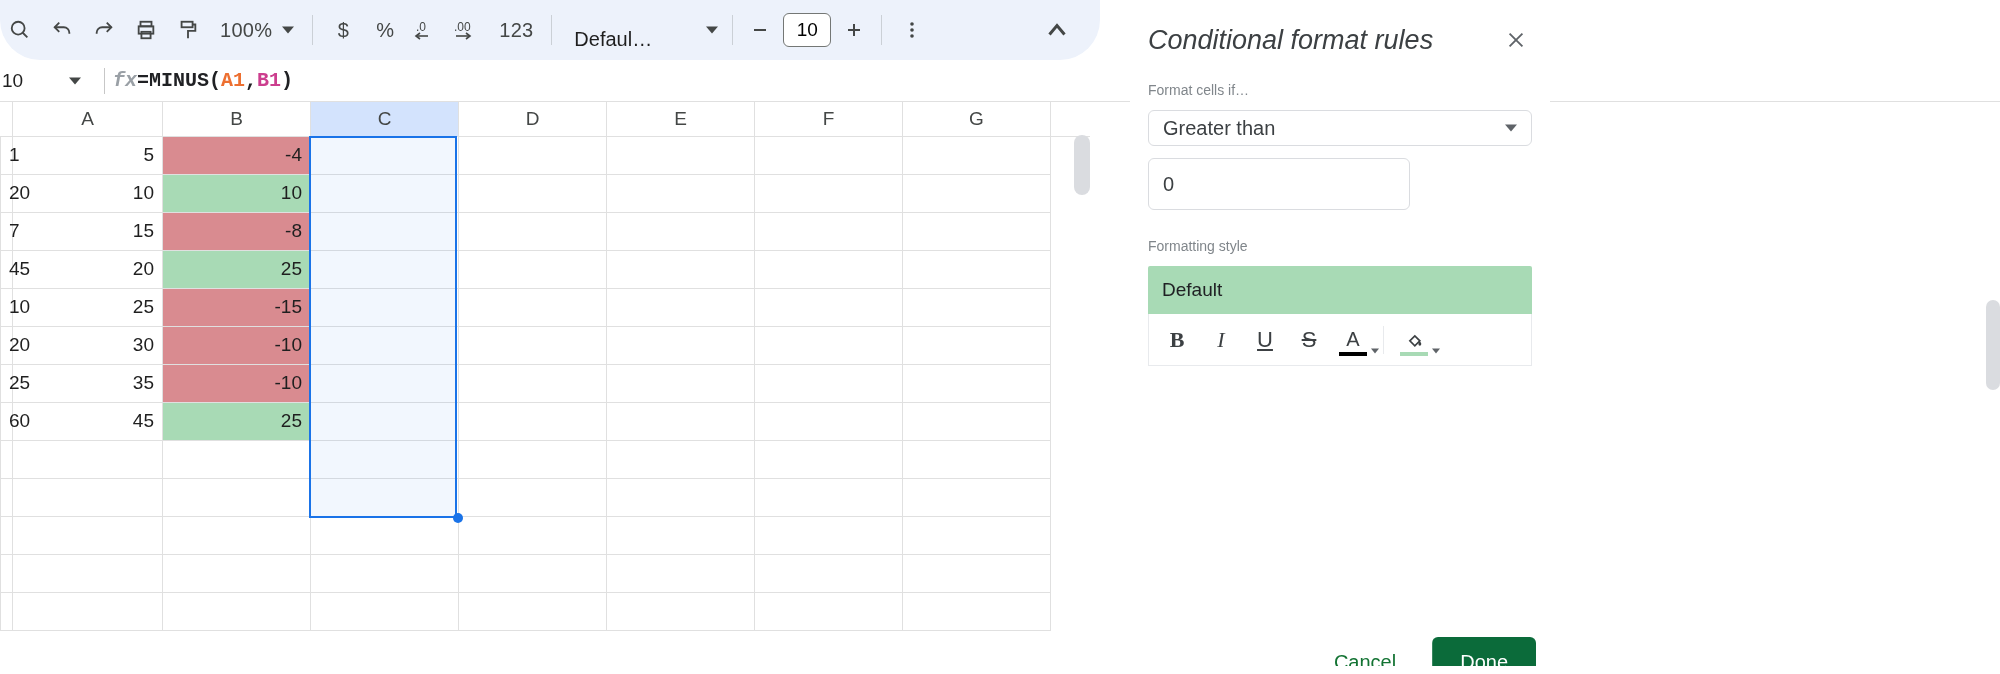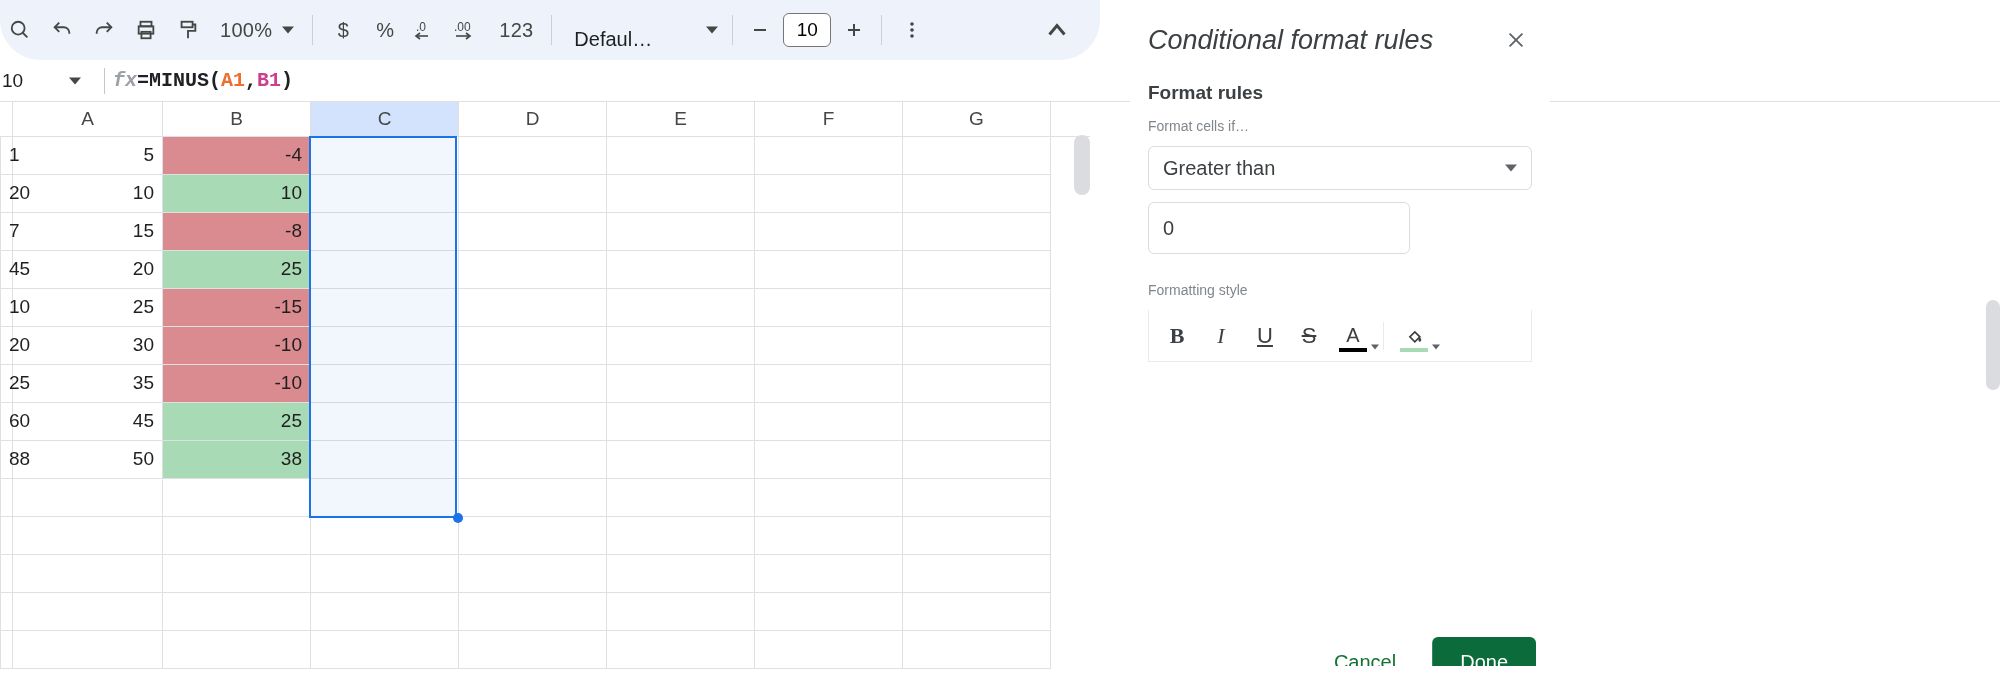--- a/index.html
+++ b/index.html
@@ -160,21 +160,21 @@
   .sp-header{
     display:flex; align-items:center; justify-content:space-between;
     padding: 0 6px 26px 6px;
     font-style: italic;
   }
   .sp-title{ font-size:27px; color:#3c4043; }
   .sp-close{ width:32px;height:32px;display:flex;align-items:center;justify-content:center;color:#5f6368;cursor:pointer;}
   .sp-section-title{ font-size:19px; font-weight:600; color:#3c4043; padding:0 6px 14px 6px;}
   .sp-label{ font-size:14px; color:#80868b; padding:0 6px 12px 6px;}
   .sp-select{
-    margin:0 6px 12px 6px; height:44px; border:1px solid #dadce0; border-radius:6px;
+    margin:0 6px 12px 6px; height:36px; border:1px solid #dadce0; border-radius:6px;
     display:flex; align-items:center; justify-content:space-between;
     padding:0 14px; font-size:20px; color:#3c4043; cursor:pointer;
   }
   .sp-input{
     margin:0 6px 28px 6px; width:262px; height:52px; border:1px solid #dadce0;
     border-radius:6px; padding:0 14px; font-size:20px; color:#3c4043;
     display:flex;align-items:center;
   }
   .sp-style-preview{
     margin:0 6px 0 6px; height:48px; background:#a8dab5;
@@ -437,30 +437,20 @@
             <td>60</td>
             <td>45</td>
             <td class="cf-green">25</td>
             <td class="empty"></td>
             <td class="empty"></td>
             <td class="empty"></td>
             <td class="empty"></td>
             <td class="empty"></td>
           </tr>
           <tr>
-            <td>88</td>
-            <td>50</td>
-            <td class="cf-green">38</td>
-            <td class="empty"></td>
-            <td class="empty"></td>
-            <td class="empty"></td>
-            <td class="empty"></td>
-            <td class="empty"></td>
-          </tr>
-          <tr>
             <td class="empty"></td>
             <td class="empty"></td>
             <td class="empty"></td>
             <td class="empty"></td>
             <td class="empty"></td>
             <td class="empty"></td>
             <td class="empty"></td>
             <td class="empty"></td>
           </tr>
           <tr>
@@ -514,34 +504,36 @@
 <div class="side-panel">
   <div class="sp-header">
     <div class="sp-title">Conditional format rules</div>
     <div class="sp-close">
       <svg width="22" height="22" viewBox="0 0 24 24" stroke="currentColor" stroke-width="2">
           <line x1="5" y1="5" x2="19" y2="19"></line>
           <line x1="19" y1="5" x2="5" y2="19"></line>
         </svg>
     </div>
   </div>
-  <div class="sp-section-title">Format rules</div>
   <div class="sp-label">Format cells if…</div>
   <div class="sp-select">
     <span>Greater than</span>
     <span>
         <svg width="12" height="12" viewBox="0 0 10 6">
           <path d="M0 0l5 6 5-6z" fill="#5f6368"></path>
         </svg>
       </span>
   </div>
   <div class="sp-input">
     <span>0</span>
   </div>
   <div class="sp-label">Formatting style</div>
+  <div class="sp-style-preview">
+    <span>Default</span>
+  </div>
   <div class="sp-style-row">
     <div class="fmt-btn" style="font-weight:bold">B</div>
     <div class="fmt-btn" style="font-style:italic">I</div>
     <div class="fmt-btn" style="text-decoration:underline;font-family:Arial">U</div>
     <div class="fmt-btn" style="text-decoration:line-through;font-family:Arial">S</div>
     <div class="fmt-btn fmt-A">A<span class="bar"></span><span style="position:absolute;right:-6px;bottom:6px;">
           <svg width="8" height="6" viewBox="0 0 10 6">
             <path d="M0 0l5 6 5-6z" fill="#5f6368"></path>
           </svg>
         </span></div>

